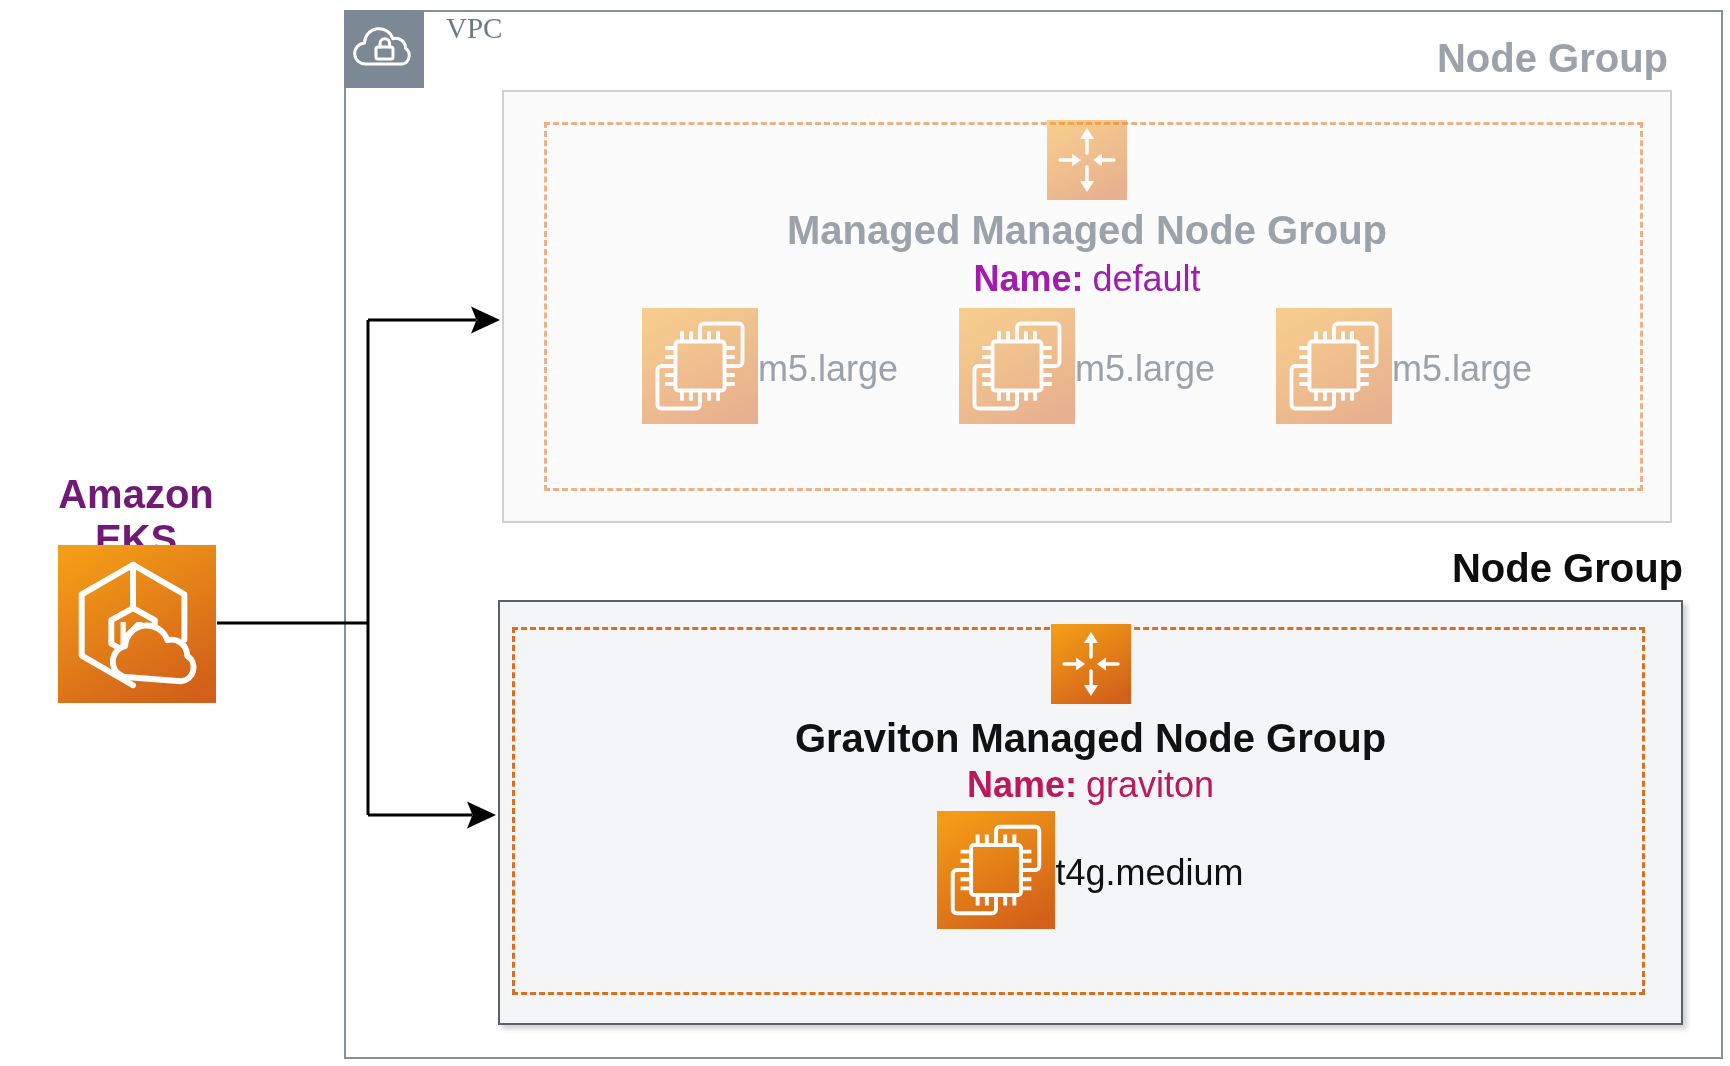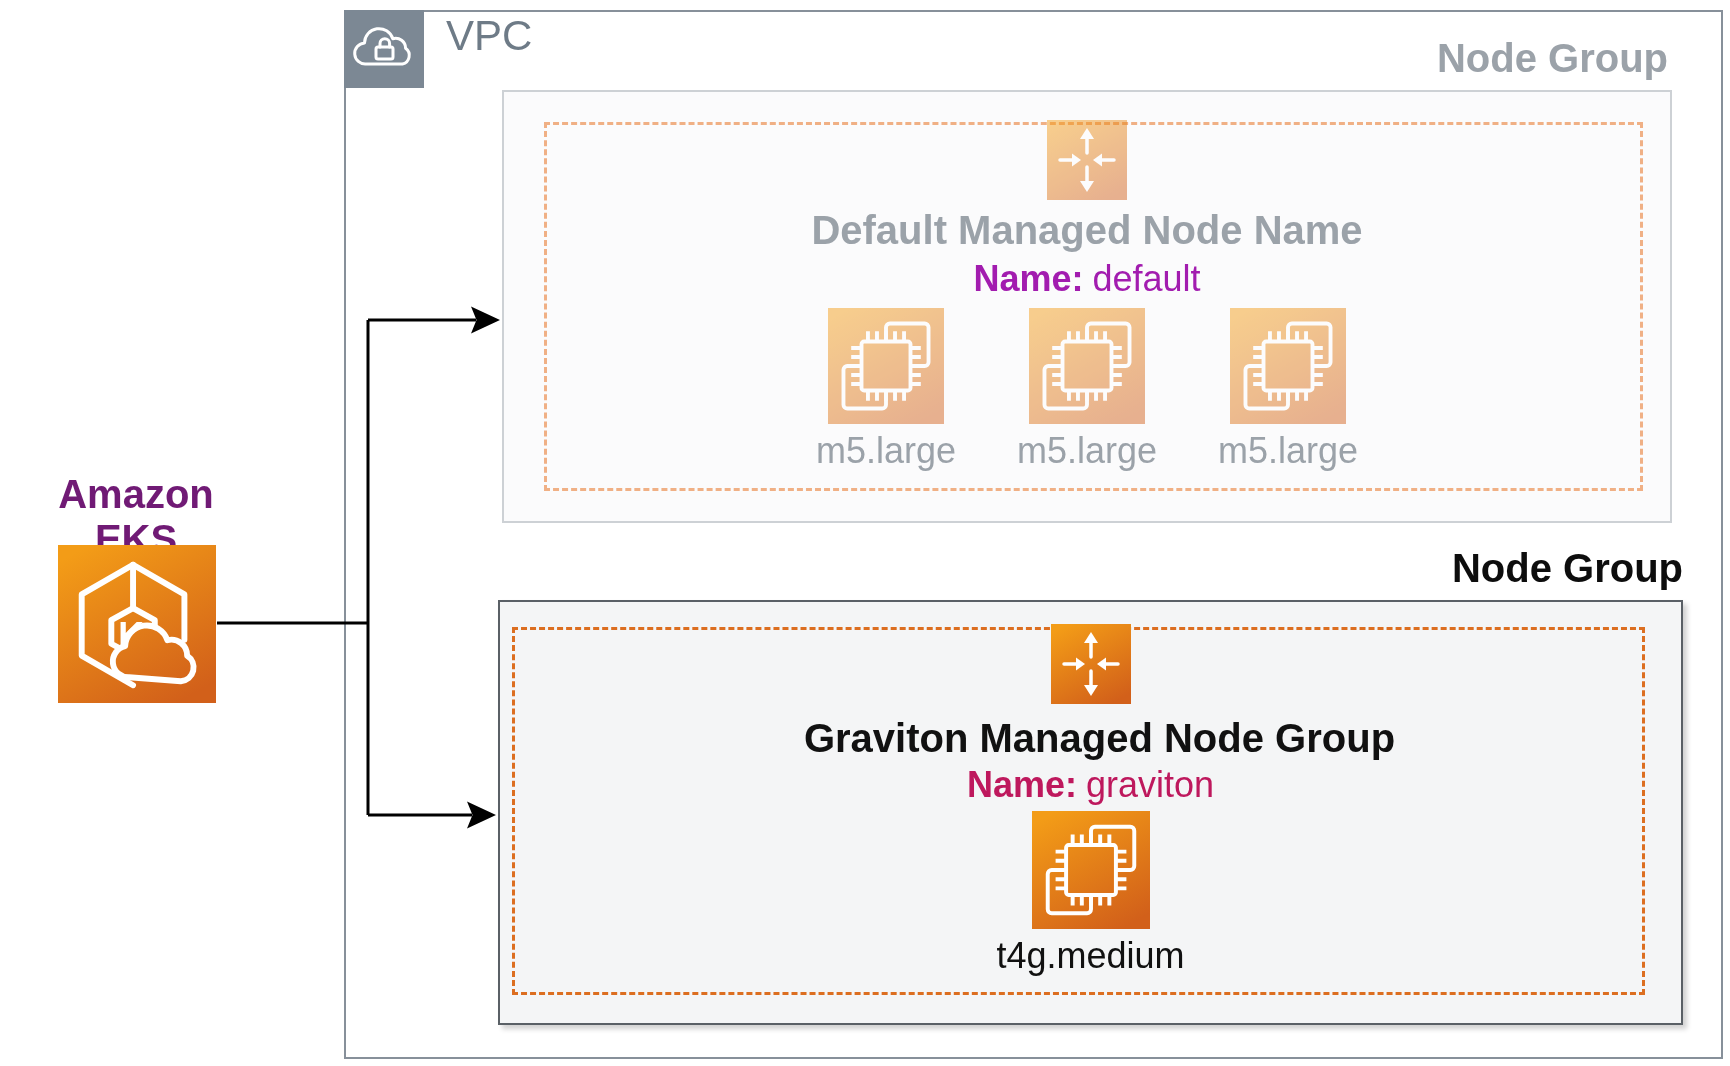--- a/index.html
+++ b/index.html
@@ -8,21 +8,21 @@
   .canvas{position:relative;width:1730px;height:1066px;background:#fff;}
 
   
   .connectors{position:absolute;left:0;top:0;width:1730px;height:1066px;pointer-events:none;z-index:5;}
 
   
   .vpc-box{position:absolute;left:344px;top:10px;width:1379px;height:1049px;
            border:2px solid #87909A;background:transparent;box-sizing:border-box;z-index:1;}
   .vpc-icon{position:absolute;left:344px;top:10px;width:80px;height:78px;background:#7C8894;z-index:2;}
   .vpc-icon svg{display:block;width:100%;height:100%;}
-  .vpc-title{position:absolute;left:446px;top:12px;font-size:42px;color:#6E7B87;z-index:2;}
+  .vpc-title{position:absolute;left:446px;top:12px;font-size:29px;color:#6E7B87;z-index:2;font-family:Liberation Serif, serif;}
 
   
   .ng-badge{position:absolute;width:600px;text-align:right;font-size:40px;font-weight:bold;z-index:2;}
   .ng-badge.gray{left:1068px;top:36px;color:#9BA2A9;}
   .ng-badge.black{left:1083px;top:546px;color:#0d0d0d;}
 
   
   .group-box{position:absolute;box-sizing:border-box;z-index:2;}
   .group-box.g0{left:502px;top:90px;width:1170px;height:433px;background:#FBFBFC;border:2px solid #CDD1D5;}
   .group-box.g1{left:498px;top:600px;width:1185px;height:425px;background:#F4F5F6;border:2px solid #5A6066;
@@ -31,31 +31,31 @@
   .dashed.d0{left:40px;top:30px;right:27px;bottom:30px;border:3px dashed #F0B085;}
   .dashed.d1{left:12px;top:25px;right:36px;bottom:28px;border:3px dashed #DC6E20;}
 
   .asg{position:absolute;left:50%;margin-left:-40px;width:80px;height:80px;z-index:3;}
   .asg svg{display:block;width:100%;height:100%;}
   .g0 .asg{top:28px;}
   .g1 .asg{top:22px;}
 
   .g-title{position:absolute;left:0;width:100%;text-align:center;font-size:40px;font-weight:bold;z-index:3;}
   .g0 .g-title{top:116px;color:#9BA2A9;}
-  .g1 .g-title{top:114px;color:#111;padding-left:9px;}
+  .g1 .g-title{top:114px;color:#111;}
   .g-name{position:absolute;left:0;width:100%;text-align:center;font-size:36px;z-index:3;}
   .g0 .g-name{top:166px;color:#a21caf;}
   .g1 .g-name{top:162px;color:#be185d;}
   .g-name .nl{font-weight:bold;}
   .g-name .nv{margin-left:9px;}
 
   .inst-row{position:absolute;left:0;width:100%;display:flex;justify-content:center;gap:61px;z-index:3;}
   .g0 .inst-row{top:216px;}
   .g1 .inst-row{top:209px;text-align:center;}
-  .instance{display:flex;flex-direction:column;align-items:center;}
+  .instance{display:flex;align-items:center;}
   .ec2{width:116px;height:116px;}
   .g1 .ec2{width:118px;height:118px;}
   .ec2 svg{display:block;width:100%;height:100%;}
   .inst-label{margin-top:6px;font-size:36px;}
   .g0 .inst-label{color:#9BA2A9;}
   .g1 .inst-label{color:#111;}
 
   .faded{opacity:.48;}
 
   
@@ -113,21 +113,21 @@
             <line x1="67" y1="40" x2="55" y2="40"></line>
         </g>
         <g fill="#fff">
           <polygon points="40,8 33,19 47,19"></polygon>
           <polygon points="40,72 33,61 47,61"></polygon>
           <polygon points="34,40 25,33.5 25,46.5"></polygon>
           <polygon points="46,40 55,33.5 55,46.5"></polygon>
         </g>
       </svg>
     </div>
-    <div class="g-title">Default Managed Node Name</div>
+    <div class="g-title">Managed Managed Node Group</div>
     <div class="g-name">
       <span class="nl">Name:</span><span class="nv">default</span>
     </div>
     <div class="inst-row">
       <div class="instance">
         <div class="ec2 faded">
           <svg viewBox="0 0 90 90">
             <rect width="90" height="90" fill="url(#awsg90)"></rect>
             <g stroke="#fff" stroke-width="3" fill="none">
               <rect x="45" y="12" width="33" height="33" rx="3"></rect>

